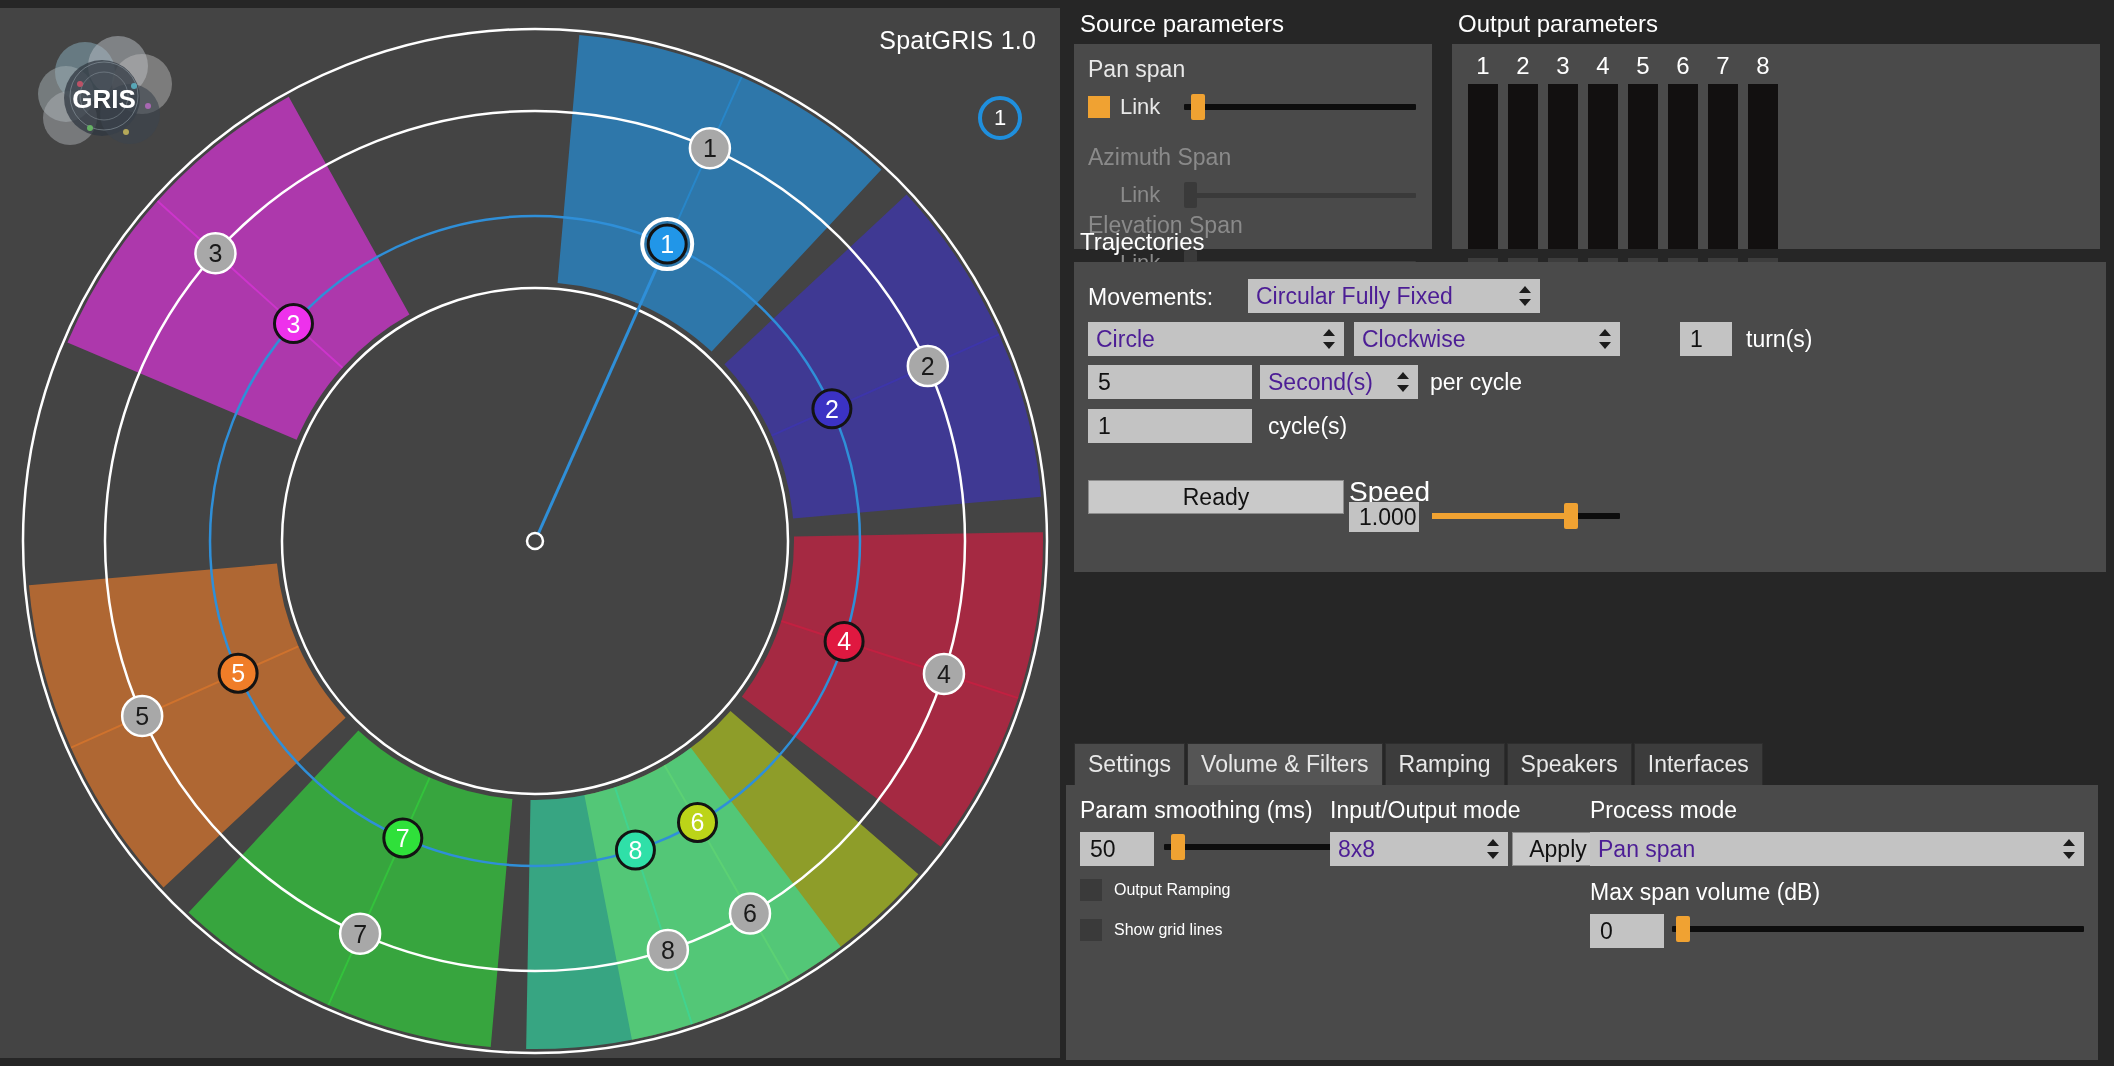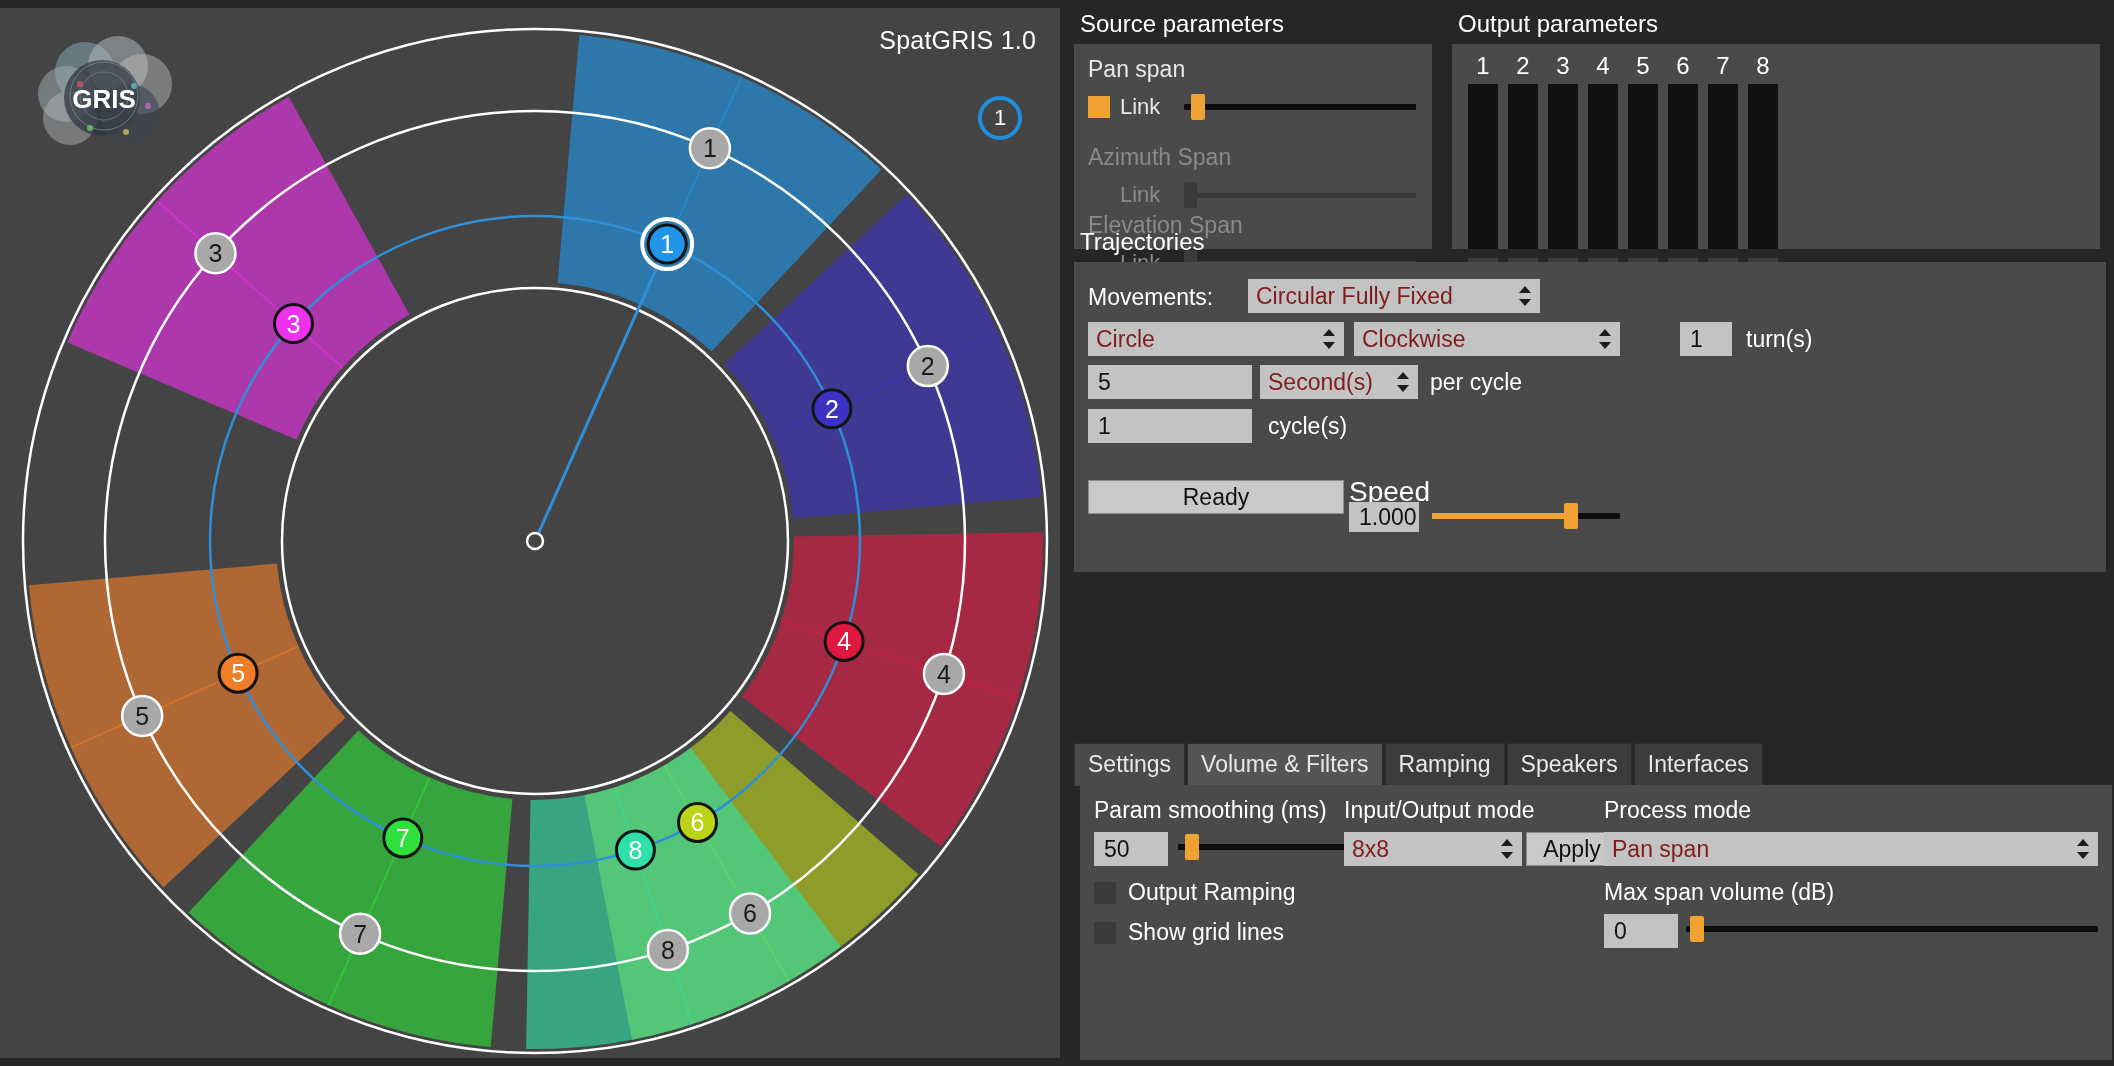--- a/index.html
+++ b/index.html
@@ -45,42 +45,42 @@
   #out-params .panel{margin-left:8px;width:648px;height:205px;position:relative;}
   .meter{position:absolute;width:30px;}
   .meter .mnum{position:absolute;top:-2px;width:30px;text-align:center;font-size:24px;color:#ffffff;}
   .meter .mbar{position:absolute;top:30px;width:30px;height:165px;background:#121010;}
   .meter .mbtn{position:absolute;top:204px;width:30px;height:22px;background:#3d3d3d;}
 
   
   #traj{position:absolute;left:0;top:222px;width:1040px;}
   #traj .panel{margin-left:8px;width:1032px;height:310px;position:relative;}
   .lbl{font-size:23px;color:#ffffff;}
-  .combo{background:#c3c3c3;color:#7f1d1d;font-size:23px;display:flex;align-items:center;
+  .combo{background:#c3c3c3;color:#4c1d95;font-size:23px;display:flex;align-items:center;
          padding:0 8px;box-sizing:border-box;position:absolute;height:34px;}
   .combo .cval{flex:1;white-space:nowrap;overflow:hidden;}
   .combo .arr{width:14px;height:22px;position:relative;flex:none;}
   .combo .arr::before,.combo .arr::after{content:"";position:absolute;left:1px;border-left:6px solid transparent;border-right:6px solid transparent;}
   .combo .arr::before{top:1px;border-bottom:7px solid #1c1c1c;}
   .combo .arr::after{bottom:1px;border-top:7px solid #1c1c1c;}
   .txtfield{background:#c3c3c3;color:#111;font-size:23px;display:flex;align-items:center;
             padding:0 10px;box-sizing:border-box;position:absolute;height:34px;}
   .btn{background:#c9c9c9;color:#111;font-size:23px;display:flex;align-items:center;
        justify-content:center;position:absolute;height:34px;border:1px solid #8d8d8d;box-sizing:border-box;}
 
   
   #settings{position:absolute;left:0;top:742px;width:1040px;}
   .tabs{position:absolute;left:8px;top:0;display:flex;align-items:flex-end;height:44px;}
   .tab{font-size:23px;color:#e8e8e8;padding:7px 13px 8px 13px;background:#3c3c3c;margin-right:2px;
        border:1px solid #2d2d2d;border-bottom:none;box-sizing:border-box;}
   .tab.active{background:#4a4a4a;}
   .tab.alt{background:#555555;}
-  #settings .panel{margin-left:14px;margin-top:43px;width:1032px;height:275px;position:relative;}
+  #settings .panel{margin-left:0;margin-top:43px;width:1032px;height:275px;position:relative;}
   .chk2{width:22px;height:22px;background:#3a3a3a;display:inline-block;margin-right:12px;}
-  .chkrow{position:absolute;display:flex;align-items:center;font-size:23px;color:#ffffff;text-align:center;}
+  .chkrow{position:absolute;display:flex;align-items:center;font-size:16px;color:#ffffff;text-align:center;}
   .hdr{position:absolute;font-size:23px;color:#ffffff;}
 </style>
 </head>
 <body>
 
 <div id="app">
 
   <div id="radar-pane">
     <svg id="radar-svg" width="1060" height="1050">
         <path d="M 557.5733373716434 274.98557319423793 L 579.2751173158103 26.933093369393248 A 508 508 0 0 1 881.4551669117493 161.4723195774614 L 711.6375752561871 343.5793912806348 A 259 259 0 0 0 557.5733373716434 274.98557319423793 Z" fill="#2196e8" fill-opacity="0.62"></path>

